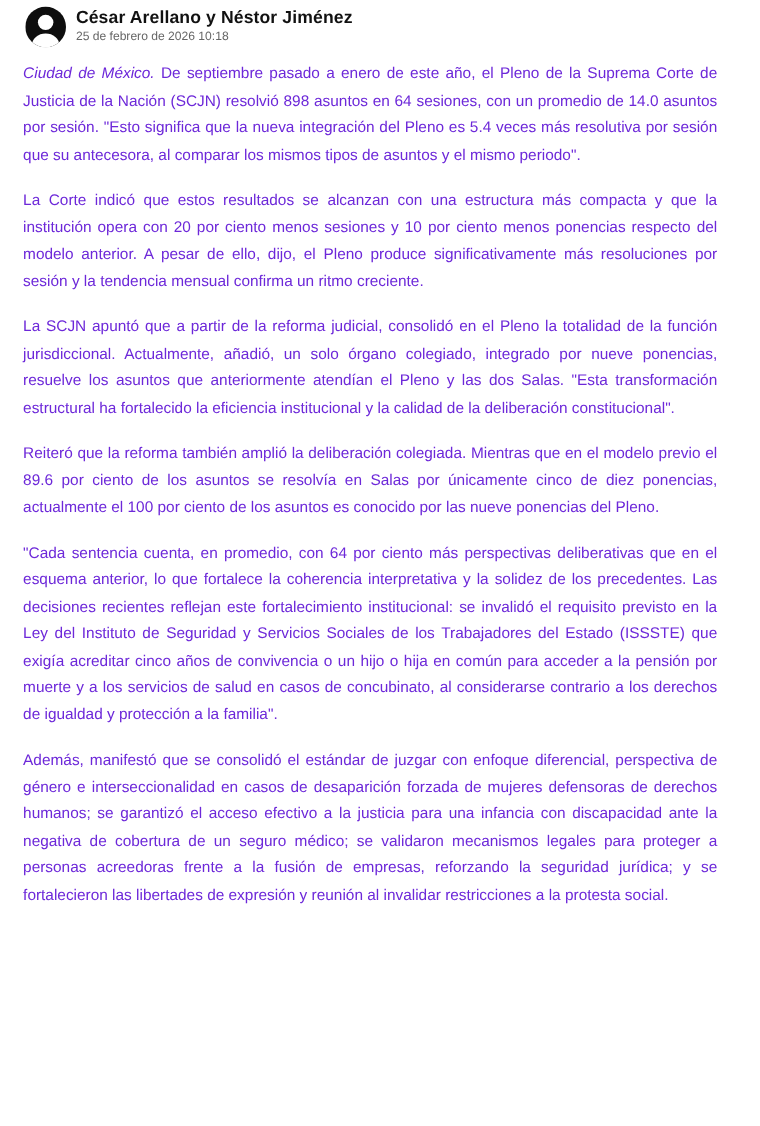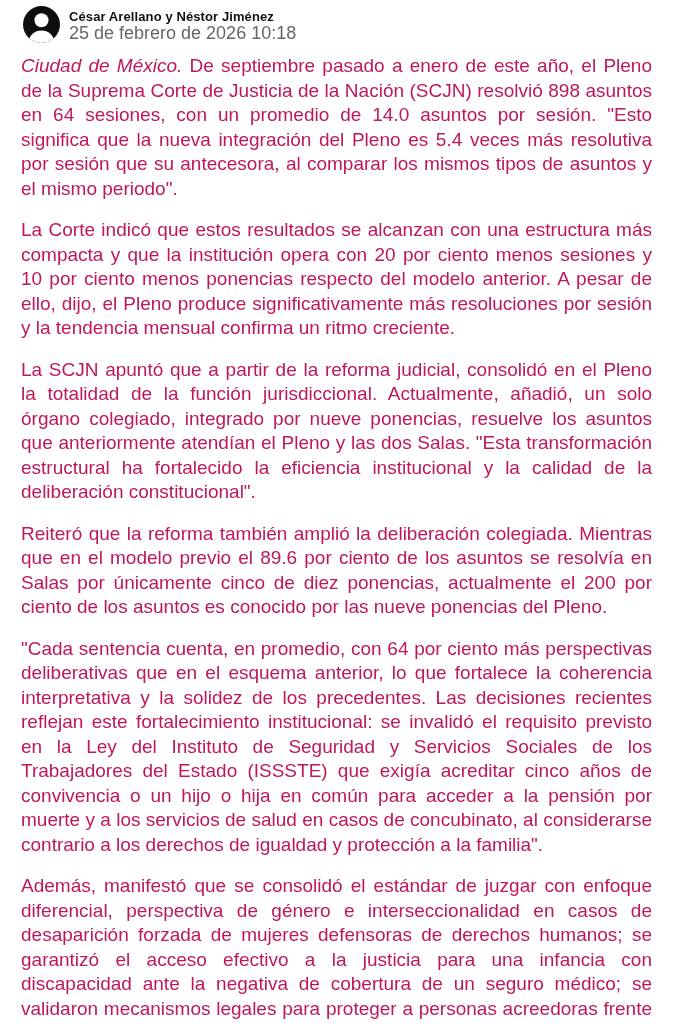--- a/index.html
+++ b/index.html
@@ -30,41 +30,40 @@
     display: block;
     width: 37px;
     height: 37px;
   }
   .byline-text {
     display: flex;
     flex-direction: column;
     justify-content: center;
   }
   .author-name {
-    font-size: 13px;
+    font-size: 16px;
     font-weight: bold;
     color: #111111;
     line-height: 17px;
     letter-spacing: 0.1px;
   }
   .publish-date {
-    font-size: 18px;
+    font-size: 11px;
     font-weight: normal;
     color: #666666;
     line-height: 17px;
-    text-align: center;
   }
   article {
     padding: 11px 21px 0 21px;
   }
   article p {
     margin: 0 18px 17px 0;
-    font-size: 19px;
+    font-size: 14px;
     line-height: 24.5px;
-    color: #be185d;
+    color: #6d28d9;
     text-align: justify;
     hyphens: none;
   }
   .dateline {
     font-style: italic;
   }
 </style>
 </head>
 <body>
 
@@ -88,18 +87,18 @@
     <div class="byline-text">
       <div class="author-name">César Arellano y Néstor Jiménez</div>
       <div class="publish-date">25 de febrero de 2026 10:18</div>
     </div>
   </header>
 
   <article>
     <p><em class="dateline">Ciudad de México.</em><span> De septiembre pasado a enero de este año, el Pleno de la Suprema Corte de Justicia de la Nación (SCJN) resolvió 898 asuntos en 64 sesiones, con un promedio de 14.0 asuntos por sesión. "Esto significa que la nueva integración del Pleno es 5.4 veces más resolutiva por sesión que su antecesora, al comparar los mismos tipos de asuntos y el mismo periodo".</span></p>
     <p>La Corte indicó que estos resultados se alcanzan con una estructura más compacta y que  la institución opera con 20 por ciento menos sesiones y 10 por ciento menos ponencias respecto del modelo anterior. A pesar de ello, dijo, el Pleno produce significativamente más resoluciones por sesión y la tendencia mensual confirma un ritmo creciente.</p>
     <p>La SCJN apuntó que a partir de la reforma judicial, consolidó en el Pleno la totalidad de la función jurisdiccional. Actualmente, añadió, un solo órgano colegiado, integrado por nueve ponencias, resuelve los asuntos que anteriormente atendían el Pleno y las dos Salas. "Esta transformación  estructural ha fortalecido la eficiencia institucional y la calidad de la  deliberación constitucional".</p>
-    <p>Reiteró que la reforma también amplió la deliberación colegiada. Mientras que en el  modelo previo el 89.6 por ciento de los asuntos se resolvía en Salas por únicamente cinco de diez ponencias, actualmente el 200  por ciento de los asuntos es conocido por las nueve ponencias del Pleno.</p>
+    <p>Reiteró que la reforma también amplió la deliberación colegiada. Mientras que en el  modelo previo el 89.6 por ciento de los asuntos se resolvía en Salas por únicamente cinco de diez ponencias, actualmente el 100  por ciento de los asuntos es conocido por las nueve ponencias del Pleno.</p>
     <p>"Cada sentencia cuenta, en promedio, con 64 por ciento más perspectivas deliberativas que en el esquema anterior, lo que fortalece la coherencia interpretativa y la solidez de los precedentes. Las decisiones recientes reflejan este fortalecimiento institucional: se invalidó  el requisito previsto en la Ley del Instituto de Seguridad y Servicios Sociales de  los Trabajadores del Estado (ISSSTE) que exigía acreditar cinco años de convivencia o un hijo o hija en común para acceder a la pensión por muerte y a los servicios de salud en casos de concubinato, al considerarse contrario a los derechos de igualdad y protección a la familia".</p>
     <p>Además, manifestó que se consolidó el estándar de juzgar con enfoque diferencial,  perspectiva de género e interseccionalidad en casos de desaparición forzada de mujeres defensoras de derechos humanos; se garantizó el acceso efectivo a la justicia para una infancia con discapacidad ante la negativa de cobertura de un  seguro médico; se validaron mecanismos legales para proteger a personas acreedoras frente a la fusión de empresas, reforzando la seguridad jurídica; y se fortalecieron las libertades de expresión y reunión al invalidar restricciones a la  protesta social.</p>
   </article>
 
 </div>
 
 </body></html>

